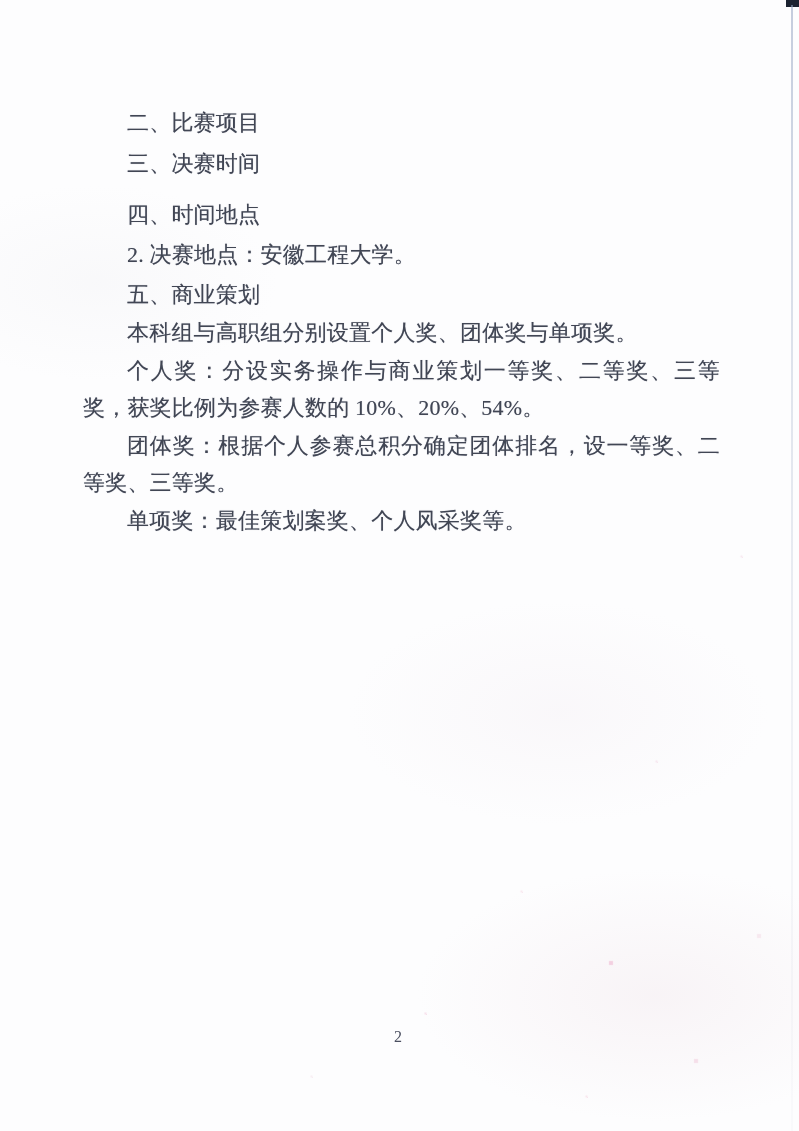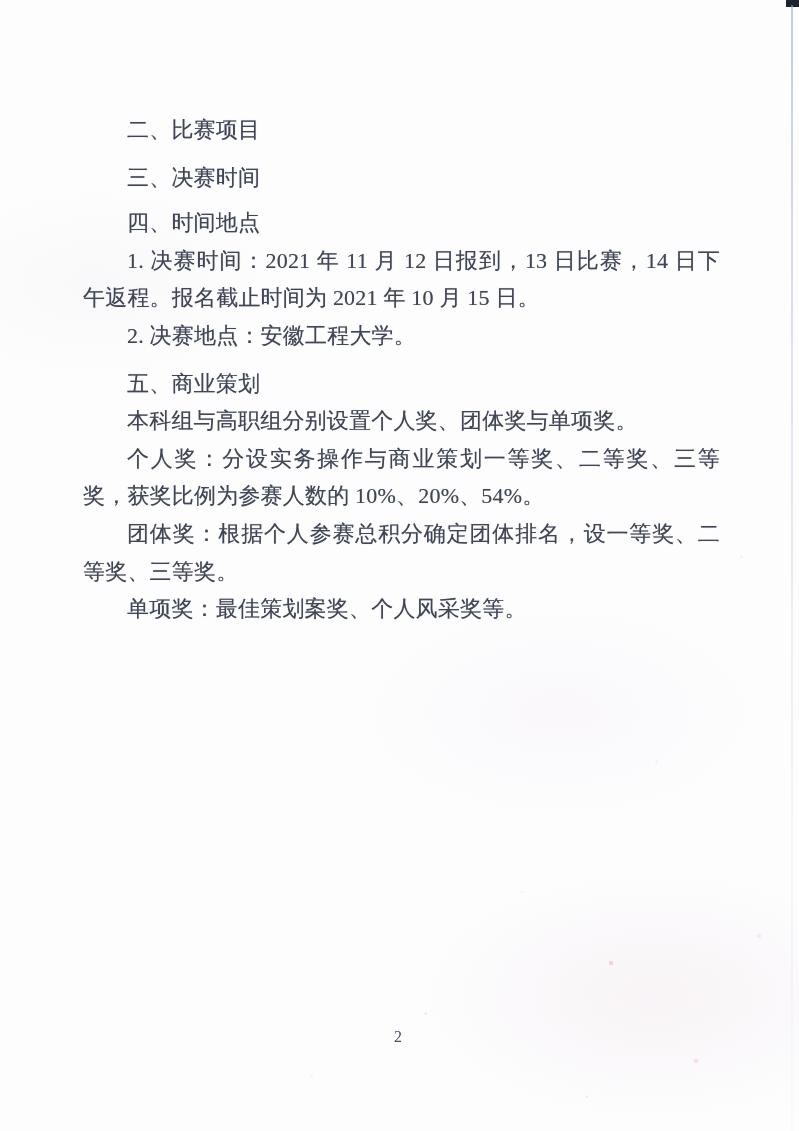--- a/index.html
+++ b/index.html
@@ -37,24 +37,25 @@
     text-align: justify;
     text-justify: inter-character;
     letter-spacing: 0.2px;
     text-shadow: 0 0 0.7px rgba(72, 78, 100, 0.55);
   }
   .block {
     margin: 0;
     text-indent: 2em;
   }
   .heading {
-    margin-top: 10px;
+    margin-top: 3px;
   }
   .heading-extra-gap {
-    margin-top: 8px;
+    margin-top: 16px;
+    font-family: Liberation Mono, monospace;
   }
   .page-number {
     position: absolute;
     top: 1028px;
     left: 0;
     width: 796px;
     text-align: center;
     font-size: 16px;
     color: #4b4f60;
     font-family: "Liberation Serif", "DejaVu Serif", serif;
@@ -109,21 +110,20 @@
 <div class="page">
 
   <div class="corner-mark"></div>
   <div class="edge-line"></div>
   <div class="speckles"></div>
 
   <div class="content">
     <div class="block heading">二、比赛项目</div>
     <div class="block heading">三、决赛时间</div>
     <div class="block heading heading-extra-gap">四、时间地点</div>
-    <div class="block">1. 决赛时间：2021 年 11 月 12 日报到，13 日比赛，14 日下午返程。报名截止时间为 2021 年 10 月 15 日。</div>
     <div class="block">2. 决赛地点：安徽工程大学。</div>
     <div class="block heading">五、商业策划</div>
     <div class="block">本科组与高职组分别设置个人奖、团体奖与单项奖。</div>
     <div class="block">个人奖：分设实务操作与商业策划一等奖、二等奖、三等奖，获奖比例为参赛人数的 10%、20%、54%。</div>
     <div class="block">团体奖：根据个人参赛总积分确定团体排名，设一等奖、二等奖、三等奖。</div>
     <div class="block">单项奖：最佳策划案奖、个人风采奖等。</div>
   </div>
 
   <div class="page-number">2</div>
 

